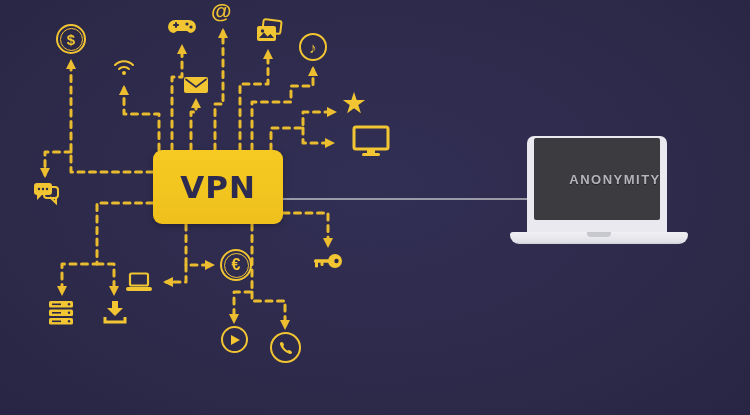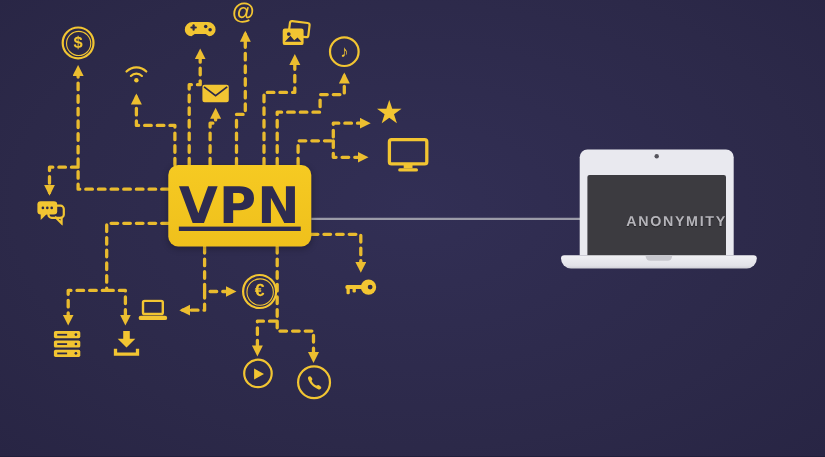--- a/index.html
+++ b/index.html
@@ -11,32 +11,31 @@
   .stage *{box-sizing:border-box;}
   svg.wires{position:absolute;left:0;top:0;}
   
   .vpn-box{
     position:absolute;left:153px;top:150px;width:130px;height:74px;
     background:linear-gradient(180deg,#f6ca22 0%,#efc01c 100%);
     border-radius:9px;display:flex;align-items:center;justify-content:center;
     box-shadow:0 2px 6px rgba(0,0,0,.25);
   }
   .vpn-box span{
-    font-weight:bold;font-size:46px;letter-spacing:1px;color:#2e2b50;
+    font-weight:bold;font-size:31px;letter-spacing:1px;color:#2e2b50;
     font-family:"DejaVu Sans","Liberation Sans",sans-serif;
-    text-decoration:underline;
   }
   
   .laptop-screen{
     position:absolute;left:527px;top:136px;width:140px;height:96px;
     background:#e9e9ef;border-radius:7px 7px 0 0;
   }
   .laptop-camera{position:absolute;left:68px;top:4px;width:4px;height:4px;border-radius:50%;background:#55545c;}
   .laptop-display{
-    position:absolute;left:7px;top:23px;width:126px;height:82px;background:#3c3b40;border-radius:2px;
+    position:absolute;left:7px;top:2px;width:126px;height:82px;background:#3c3b40;border-radius:2px;
     display:flex;align-items:center;justify-content:center;padding-left:36px;
   }
   .laptop-display span{
     color:#b5b4ba;font-weight:bold;font-size:13px;letter-spacing:1.5px;
     text-shadow:0 1px 1px rgba(0,0,0,.45);
   }
   .laptop-base{
     position:absolute;left:510px;top:232px;width:178px;height:12px;
     background:linear-gradient(180deg,#f0f0f4 0%,#e2e2e8 80%,#cfcfd6 100%);
     border-radius:3px 3px 9px 9px;

